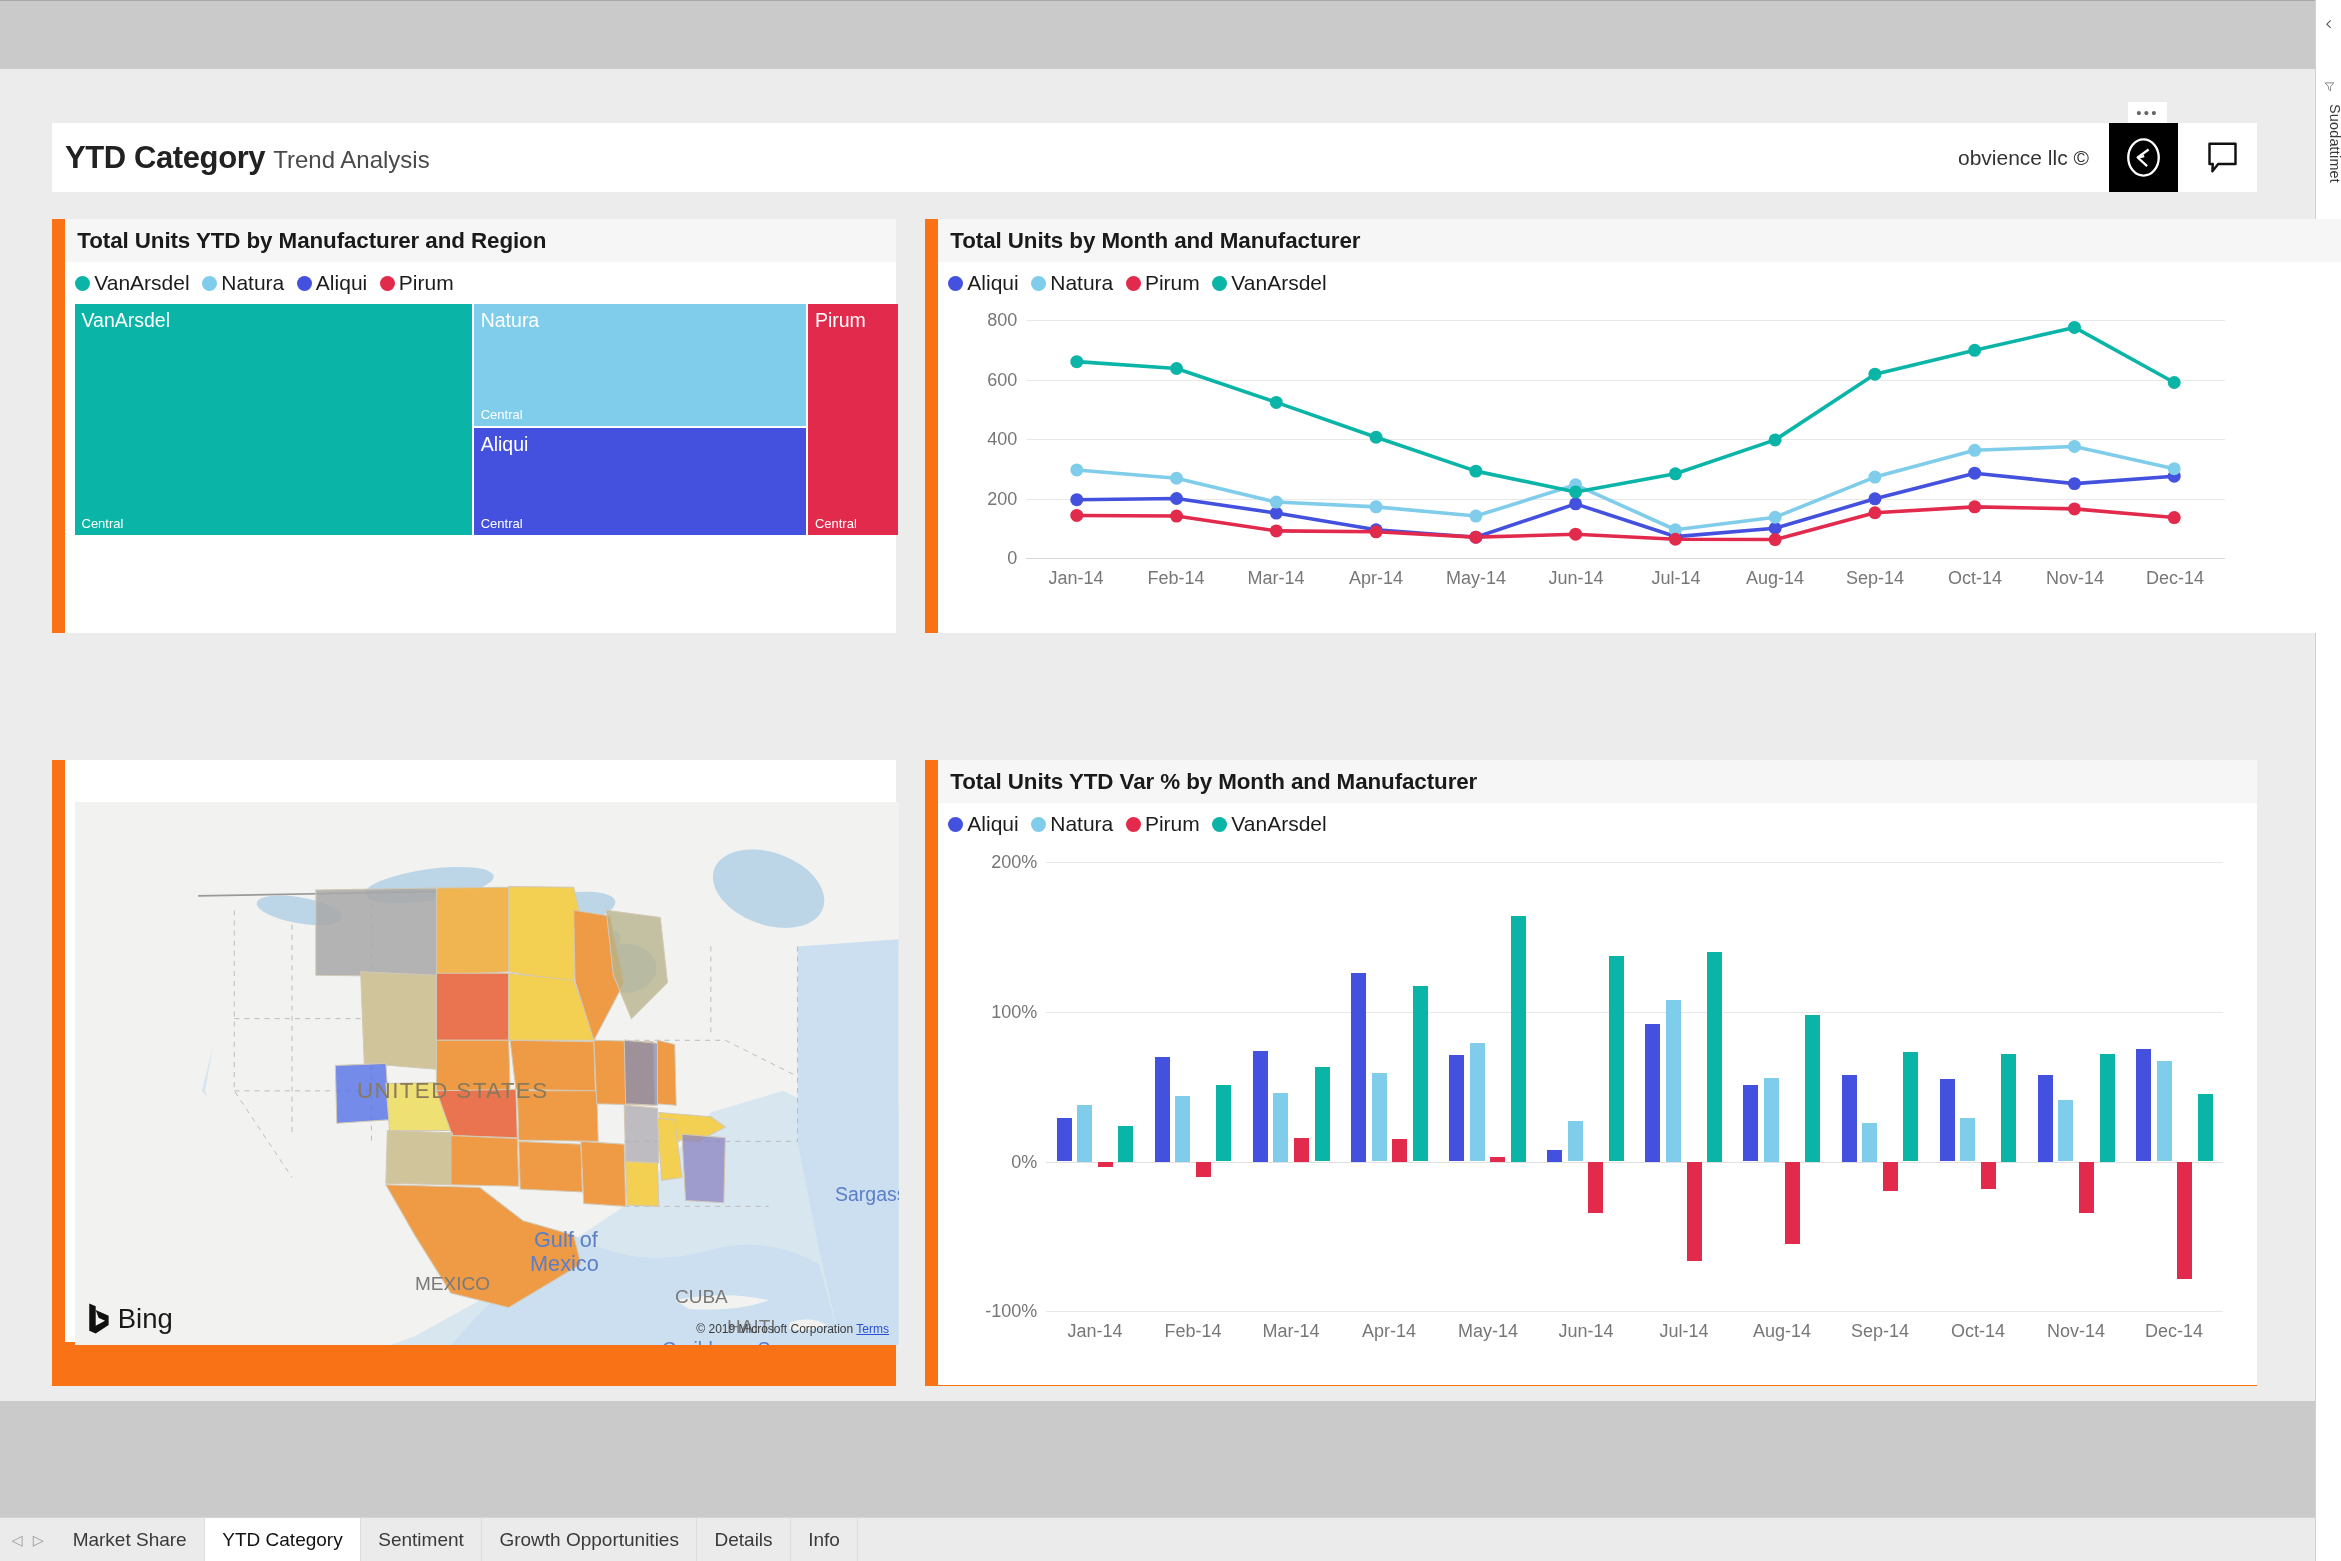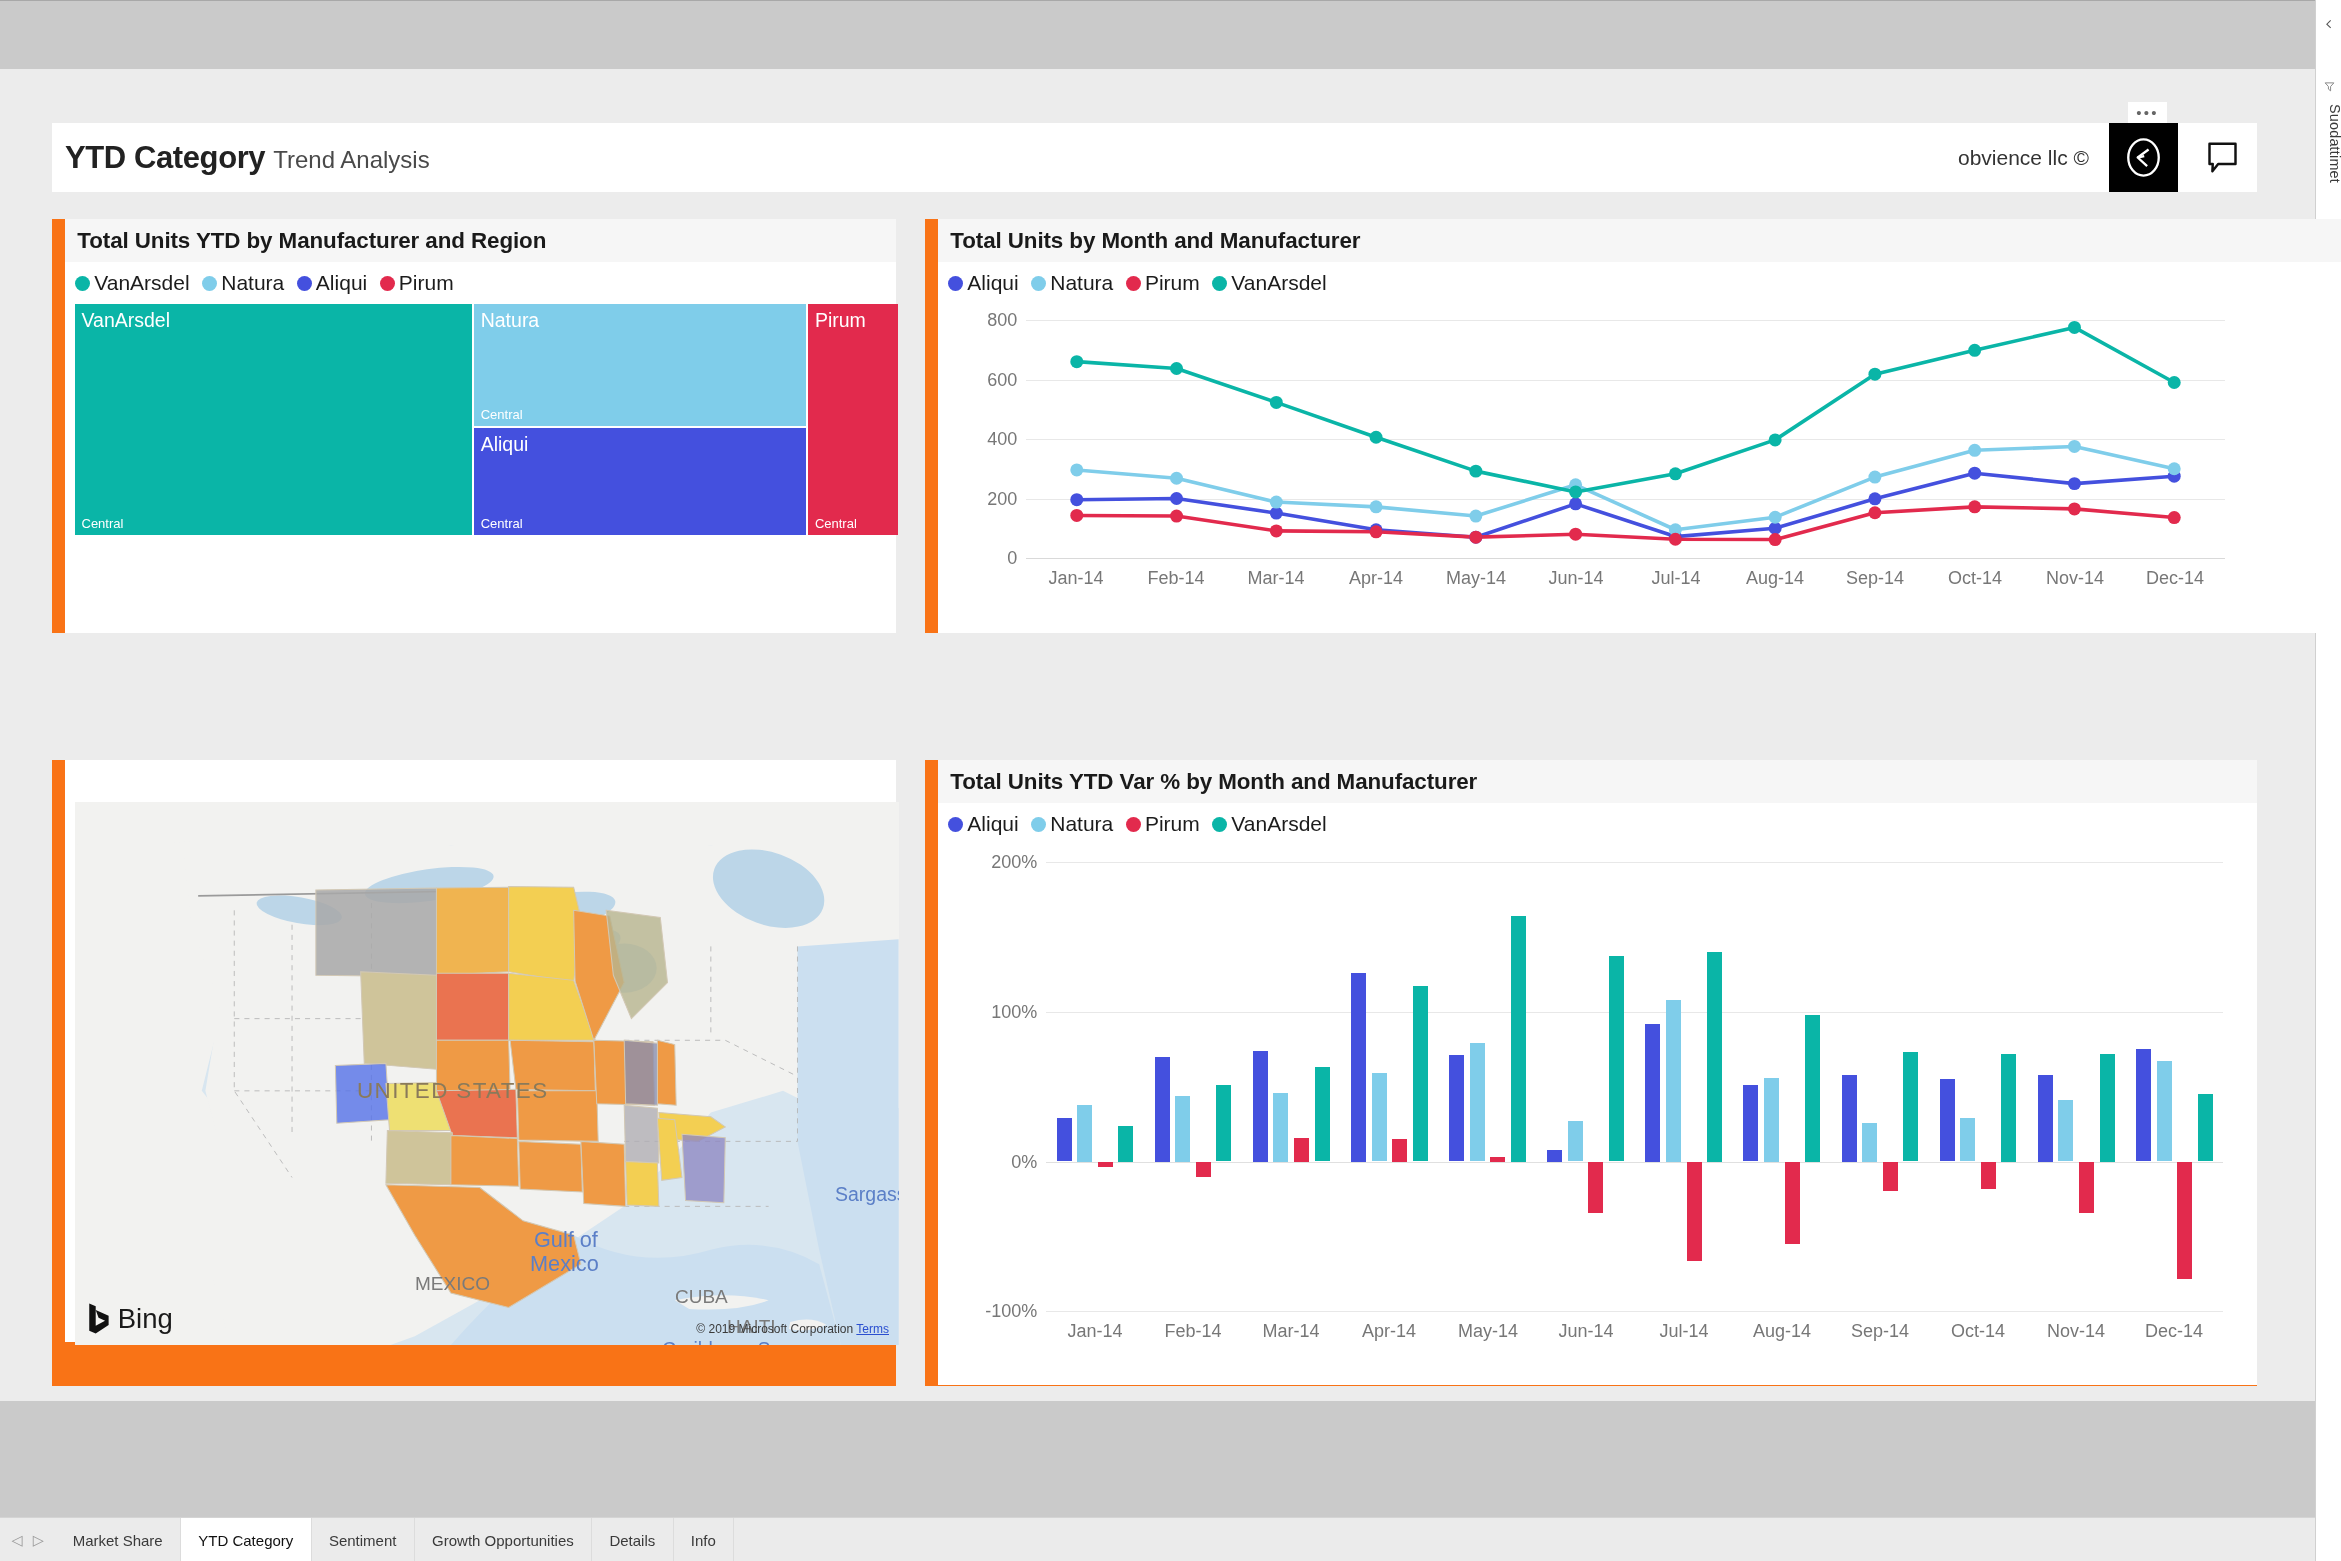--- a/index.html
+++ b/index.html
@@ -104,21 +104,21 @@
   #map-credit { position:absolute; right:10px; bottom:8.7px; font-size:12px; color:#3a3a3a; }
   #map-credit a { color:#2a4fd0; }
   .mtxt { position:absolute; font-size:19px; color:#7a7a7a; white-space:nowrap; }
   .mtxt.water { color:#5b7fc7; }
   .mtxt.us { color:#8a7a5a; letter-spacing:1.4px; font-size:22.4px; }
 
   
   #tabstrip { position:absolute; left:0; bottom:0; width:2315px; height:45px; background:#ebebeb;
               display:flex; align-items:stretch; border-top:0.7px solid #d4d4d4; }
   #tab-navs { display:flex; align-items:center; gap:10px; padding:0 11.6px; color:#999; font-size:14.4px; }
-  .tab { display:flex; align-items:center; padding:0 17.3px; font-size:15px; color:#3a3a3a;
+  .tab { display:flex; align-items:center; padding:0 17.3px; font-size:19px; color:#3a3a3a;
          background:#ebebeb; border-right:0.7px solid #dcdcdc; cursor:pointer; white-space:nowrap; }
   .tab:first-of-type { border-left:0.7px solid #dcdcdc; }
   .tab.active { background:#ffffff; color:#111; }
 </style>
 </head>
 <body>
 
 <div id="app">
 
   <div id="top-chrome"></div>

